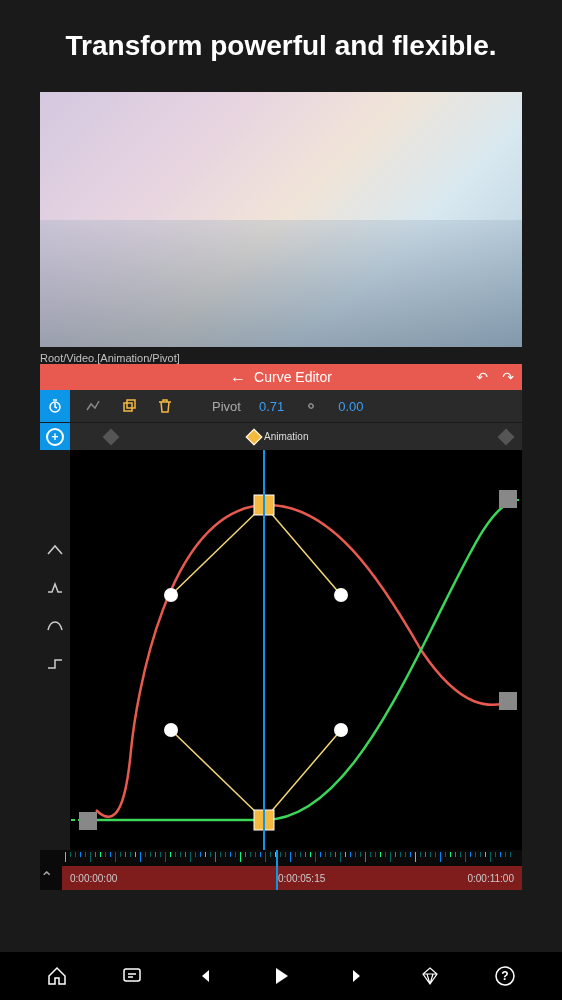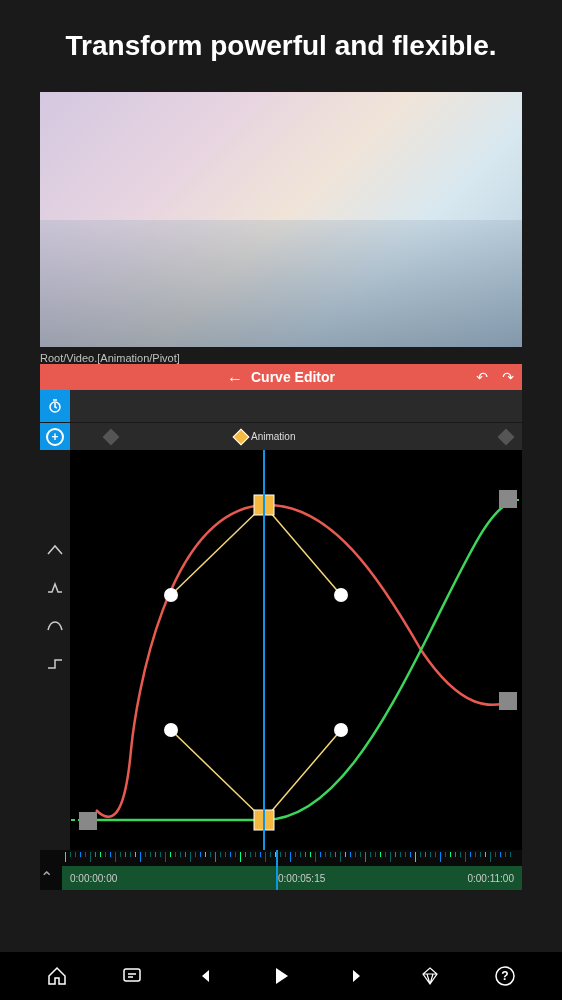--- a/index.html
+++ b/index.html
@@ -53,21 +53,21 @@
       align-items: center;
       justify-content: center;
       position: relative;
     }
     .ce-header-back {
       font-size: 16px;
       margin-right: 8px;
     }
     .ce-header-title {
       font-size: 14px;
-      font-weight: 700;
+      font-weight: 400;
     }
     .ce-header-undo, .ce-header-redo {
       position: absolute;
       right: 8px;
       font-size: 14px;
     }
     .ce-header-undo { right: 34px; }
     .ce-toolbar {
       background: #2a2a2a;
       height: 32px;
@@ -190,21 +190,21 @@
     }
     .timeline-tick {
       position: absolute;
       top: 2px;
       width: 1px;
       height: 4px;
       background: #0f8;
     }
     .timeline-track {
       height: 20px;
-      background: #14532d;
+      background: #7f1d1d;
       display: flex;
       align-items: center;
       padding: 12px 8px;
       position: relative;
     }
     .timeline-expand {
       position: absolute;
       left: -22px;
       top: 2px;
       color: #aaa;
@@ -262,29 +262,55 @@
   </div>
 
   <div class="ce-toolbar">
     <div class="ce-toolbar-left">
       <svg width="16" height="16" viewBox="0 0 16 16">
         <circle cx="8" cy="9" r="5" fill="none" stroke="#fff" stroke-width="1.5"></circle>
         <path d="M8 5 L8 9 L10 10" stroke="#fff" stroke-width="1.5" fill="none"></path>
         <path d="M6 2 L10 2" stroke="#fff" stroke-width="1.5"></path>
       </svg>
     </div>
+    <div class="ce-toolbar-main">
+      <span class="ce-icon">
+        <svg width="16" height="16" viewBox="0 0 16 16">
+            <path d="M2 12 L6 6 L10 10 L14 3" stroke="#888" stroke-width="1.5" fill="none"></path>
+          </svg>
+      </span>
+      <span class="ce-icon">
+        <svg width="16" height="16" viewBox="0 0 16 16">
+            <rect x="3" y="5" width="8" height="8" fill="none" stroke="#f5b942" stroke-width="1.5"></rect>
+            <rect x="6" y="2" width="8" height="8" fill="none" stroke="#f5b942" stroke-width="1.5"></rect>
+          </svg>
+      </span>
+      <span class="ce-icon">
+        <svg width="16" height="16" viewBox="0 0 16 16">
+            <path d="M4 4 L12 4 L11 14 L5 14 Z M2 4 L14 4 M6 2 L10 2 L10 4 L6 4 Z" stroke="#f5b942" stroke-width="1.5" fill="none"></path>
+          </svg>
+      </span>
+      <span class="ce-toolbar-label">Pivot</span>
+      <span class="ce-toolbar-value">0.71</span>
+      <span class="ce-icon">
+        <svg width="16" height="16" viewBox="0 0 16 16">
+            <path d="M6 8 C6 5 10 5 10 8 M6 8 C6 11 10 11 10 8" stroke="#888" stroke-width="1.5" fill="none" transform="rotate(-45 8 8)"></path>
+          </svg>
+      </span>
+      <span class="ce-toolbar-value">0.00</span>
+    </div>
   </div>
 
   <div class="ce-secondary">
     <div class="ce-secondary-left">
       <div class="plus-circle">+</div>
     </div>
     <div style="flex:1; display:flex; align-items:center; position:relative; padding:0 20px;">
       <div class="diamond" style="margin-left:15px;"></div>
-      <div style="position:absolute; left:165px; display:flex; align-items:center; gap:4px;">
+      <div style="position:absolute; left:178px; display:flex; align-items:center; gap:4px;">
         <div class="diamond active"></div>
         <span class="animation-label">Animation</span>
       </div>
       <div class="diamond" style="position:absolute; right:10px;"></div>
     </div>
   </div>
 
   <div class="ce-body">
     <div class="ce-sidebar">
       <div class="curve-type">

